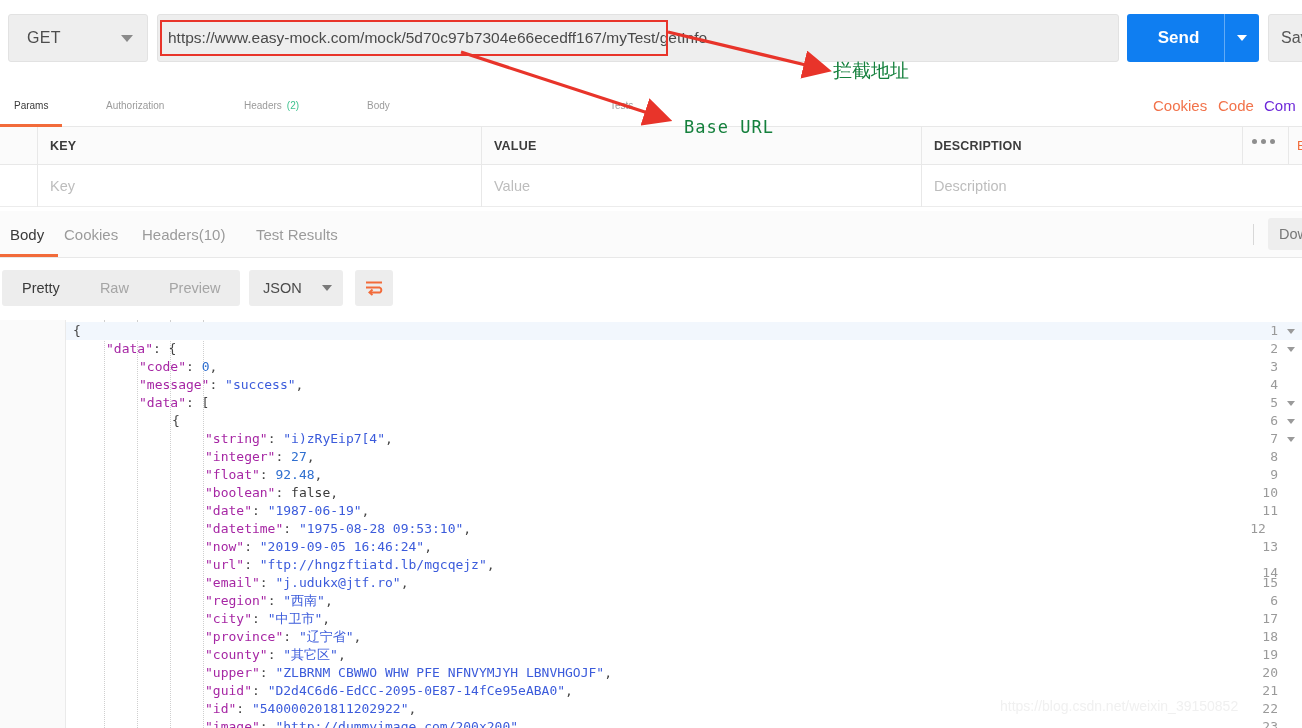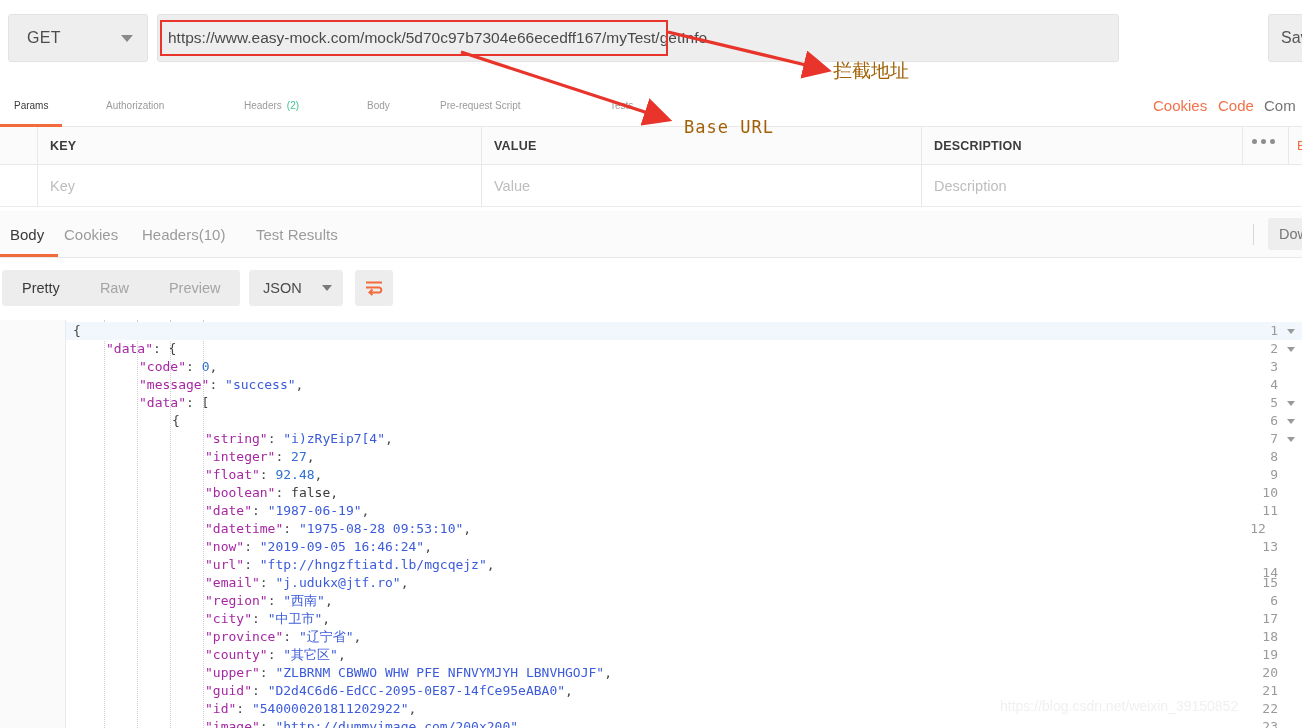--- a/index.html
+++ b/index.html
@@ -191,21 +191,21 @@
   .guide {
     position: absolute; top: 0; width: 0; border-left: 1px dotted #cfcfcf; height: 408px;
   }
   .k { color: #a626a4; }
   .s { color: #3b5bdb; }
   .n { color: #2f6fd0; }
   .b { color: #3a3a3a; }
   .p { color: #444; }
 
   
-  .anno { position: absolute; color: #a16207; white-space: nowrap; pointer-events: none; }
+  .anno { position: absolute; color: #15803d; white-space: nowrap; pointer-events: none; }
   .anno-cn { font-size: 19px; font-family: "DejaVu Sans", sans-serif; }
   .anno-en { font-size: 17px; font-family: "DejaVu Sans Mono", monospace; letter-spacing: 1px; }
   .arrow-svg { position: absolute; pointer-events: none; }
 
   .watermark {
     position: absolute; left: 1000px; top: 698px; font-size: 14px;
     color: #f0f0f0; font-family: "Liberation Sans", sans-serif; pointer-events: none;
     white-space: nowrap;
   }
 </style>
@@ -219,54 +219,58 @@
     <div class="method-select">
       <div class="mtext">GET</div>
       <div class="caret-dn"></div>
     </div>
 
     <div class="url-input-wrap">
       <div class="url-text">https://www.easy-mock.com/mock/5d70c97b7304e66ecedff167/myTest/getInfo</div>
     </div>
     <div class="url-redbox"></div>
 
+    <div class="send-btn">
+      <div class="slabel">Send</div>
+      <div class="sdiv"></div>
+      <div class="scar">
+        <div class="caret-dn-w"></div>
+      </div>
+    </div>
 
     <div class="save-btn">
       <span>Save</span>
     </div>
   </div>
 
   <div class="req-tabs">
     <div class="tab active" style="left:0px;padding:0 14px;">
       <span>Params</span>
     </div>
     <div class="tab" style="left:92px;padding:0 14px;">
       <span>Authorization</span>
     </div>
     <div class="tab" style="left:230px;padding:0 14px;">
       <span>Headers</span>
       <span class="cnt">(2)</span>
     </div>
     <div class="tab" style="left:353px;padding:0 14px;">
       <span>Body</span>
     </div>
-    <div class="tab" style="left:426px;padding:0 14px;">
-      <span>Pre-request Script</span>
-    </div>
     <div class="tab" style="left:596px;padding:0 14px;">
       <span>Tests</span>
     </div>
 
     <div class="right-links" style="left:1153px;color:#f2724a;">
       <span>Cookies</span>
     </div>
     <div class="right-links" style="left:1218px;color:#f2724a;">
       <span>Code</span>
     </div>
-    <div class="right-links" style="left:1264px;color:#737373;">
+    <div class="right-links" style="left:1264px;color:#6d28d9;">
       <span>Com</span>
     </div>
   </div>
 
   <div class="params-wrap">
     <div class="p-head">
       <div class="leftstub"></div>
       <div class="cellh" style="left:38px;width:444px;">KEY</div>
       <div class="cellh" style="left:482px;width:440px;">VALUE</div>
       <div class="cellh" style="left:922px;width:320px;">DESCRIPTION</div>

